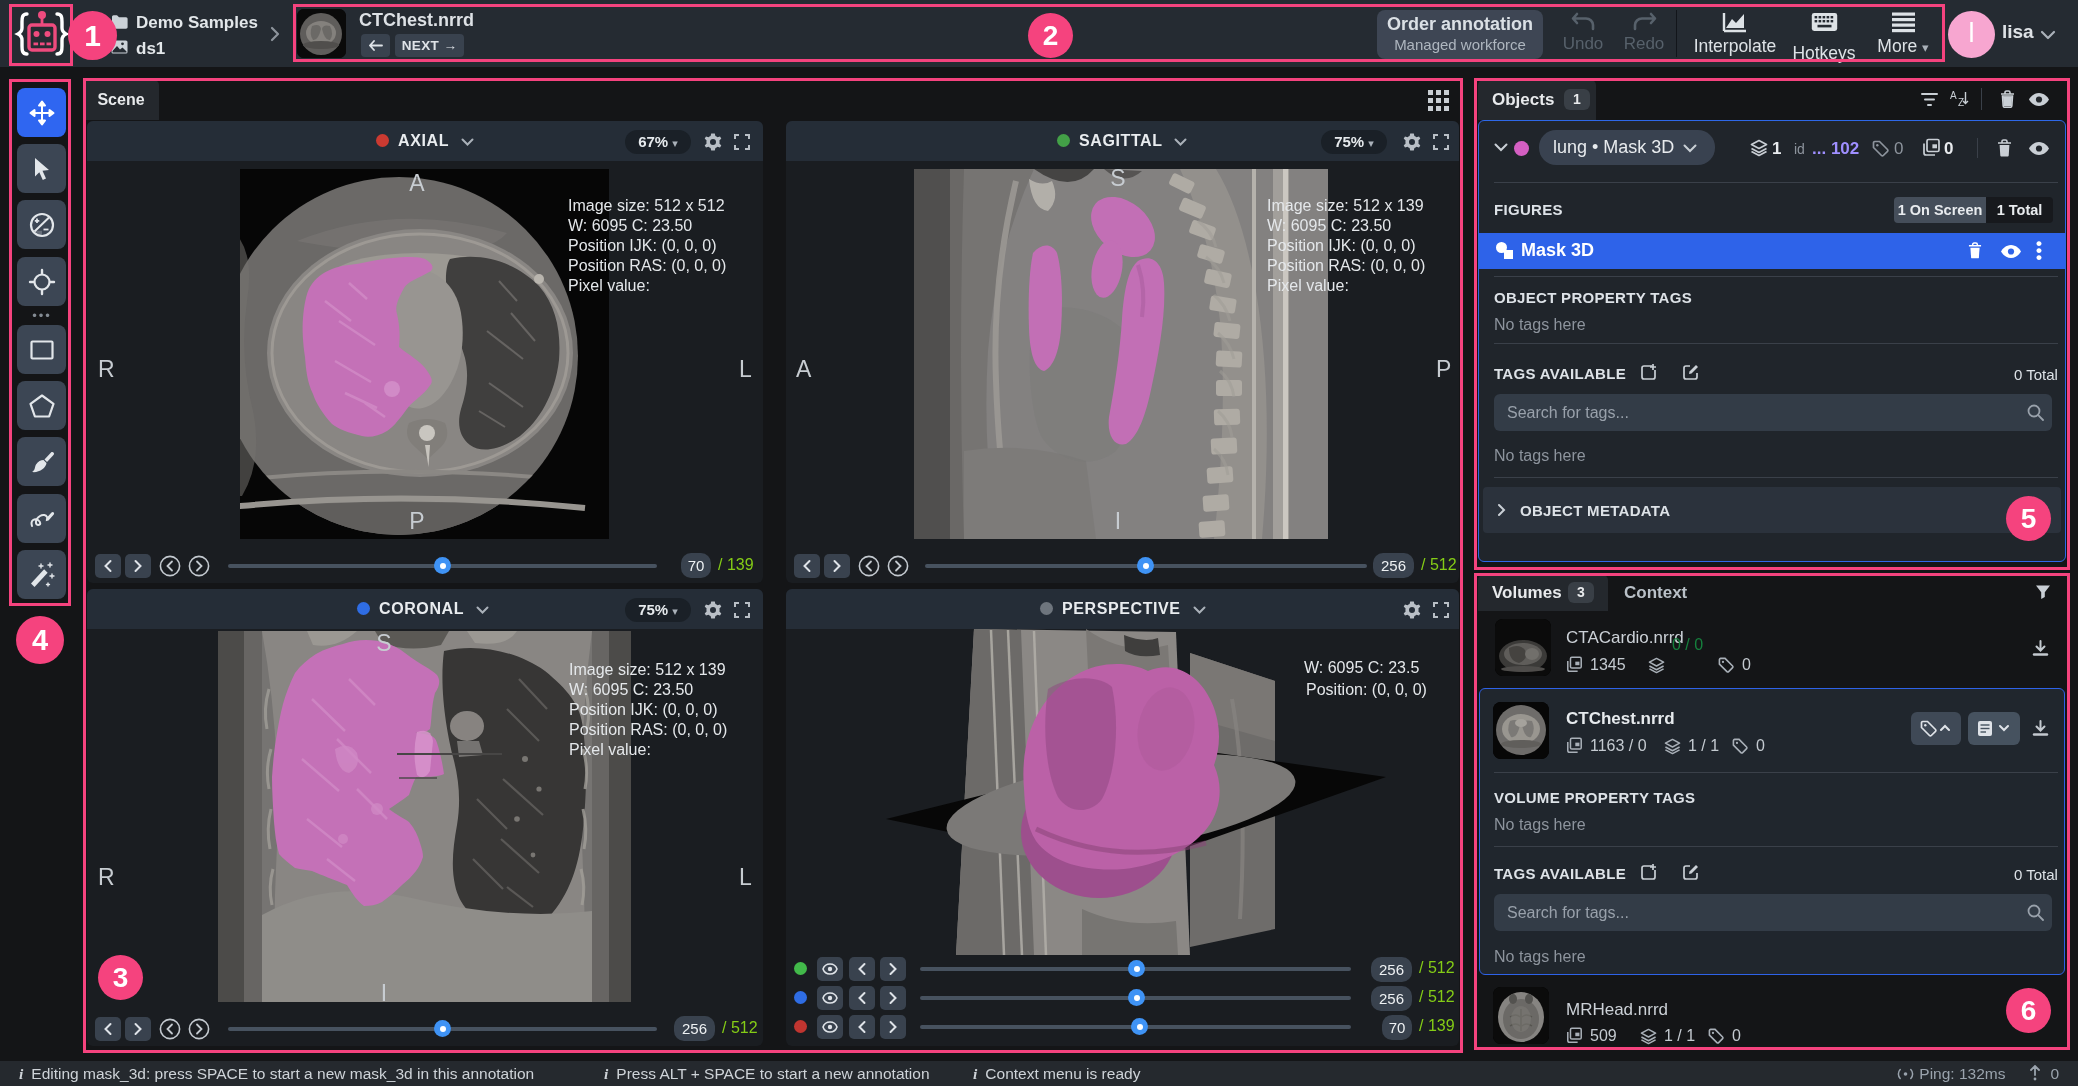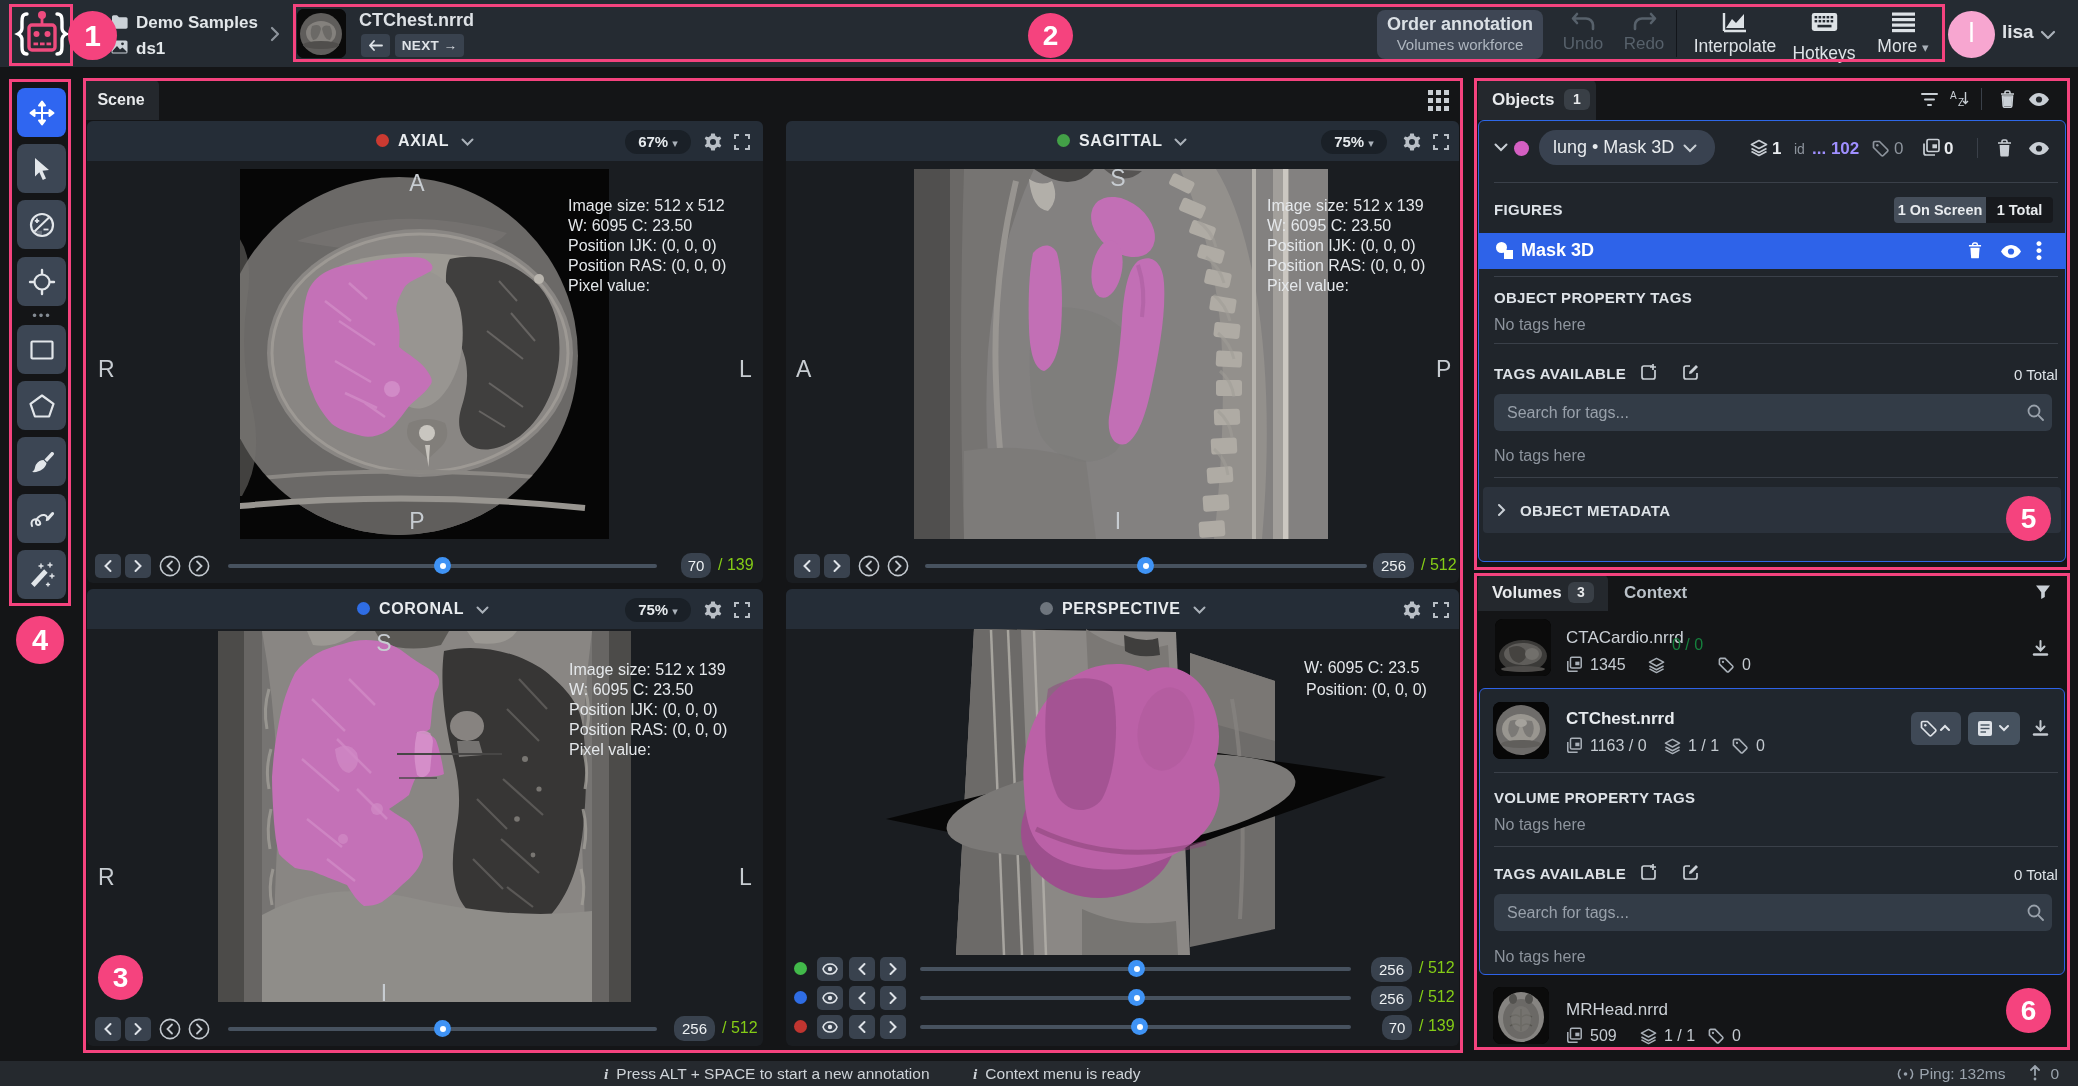--- a/index.html
+++ b/index.html
@@ -77,21 +77,21 @@
   <div class="abs" style="left:359px;top:10px;font-size:18px;font-weight:bold;color:#dde1e5;">CTChest.nrrd</div>
   <div class="navbtn" style="left:361px;top:34px;width:29px;height:23px;line-height:23px;">
       <svg style="margin:6px auto;" width="14" height="11" viewBox="0 0 14 11">
         <path d="M5 1 L1 5.5 L5 10 M1 5.5 L13 5.5" stroke="#dfe3e8" stroke-width="1.8" fill="none" stroke-linecap="round"></path>
       </svg>
     </div>
   <div class="navbtn" style="left:395px;top:34px;width:69px;height:23px;line-height:23px;font-size:13.5px;font-weight:bold;letter-spacing:.4px;">NEXT <span style="font-weight:normal;">→</span></div>
 
   <div class="abs" style="left:1377px;top:10px;width:166px;height:49px;background:#3e4654;border-radius:8px;text-align:center;">
     <div style="font-size:18px;font-weight:bold;color:#dbe0e5;margin-top:4px;">Order annotation</div>
-    <div style="font-size:15px;color:#aeb6bf;margin-top:1px;">Volumes workforce</div>
+    <div style="font-size:15px;color:#aeb6bf;margin-top:1px;">Managed workforce</div>
   </div>
 
   <div class="abs" style="left:1558px;top:12px;width:50px;text-align:center;">
     <svg style="margin:0 auto;" width="25" height="19" viewBox="0 0 25 19">
         <path d="M6 2 L2 6.5 L6 11 M2 6.5 L15 6.5 C19 6.5 22 9.5 22 13 L22 17" stroke="#57616b" stroke-width="2.6" fill="none" stroke-linecap="round" stroke-linejoin="round"></path>
       </svg>
     <div style="font-size:17px;color:#57616b;margin-top:3px;">Undo</div>
   </div>
   <div class="abs" style="left:1619px;top:12px;width:50px;text-align:center;">
     <svg style="margin:0 auto;" width="25" height="19" viewBox="0 0 25 19">
@@ -990,20 +990,21 @@
       </g>
     </svg>
   <div class="abs" style="left:1664px;top:1027px;color:#c4cad0;font-size:16px;">1 / 1</div>
   <svg class="abs" style="left:1708px;top:1028px;" width="16" height="16" viewBox="0 0 17 17">
       <path d="M1.5 2.8 C1.5 2.1 2.1 1.5 2.8 1.5 L7.5 1.5 L15.5 9.5 C16 10 16 10.8 15.5 11.3 L11.3 15.5 C10.8 16 10 16 9.5 15.5 L1.5 7.5 Z" stroke="#a9b0b8" stroke-width="1.7" fill="none"></path>
       <circle cx="5.3" cy="5.3" r="1.2" fill="#a9b0b8"></circle>
     </svg>
   <div class="abs" style="left:1732px;top:1027px;color:#c4cad0;font-size:16px;">0</div>
 </div>
 <div id="statusbar">
+  <span style="position:absolute;left:19px;top:4px;"><i style="font-family:'Liberation Serif',serif;font-weight:bold;margin-right:8px;">i</i>Editing mask_3d: press SPACE to start a new mask_3d in this annotation</span>
   <span style="position:absolute;left:604px;top:4px;"><i style="font-family:'Liberation Serif',serif;font-weight:bold;margin-right:8px;">i</i>Press ALT + SPACE to start a new annotation</span>
   <span style="position:absolute;left:973px;top:4px;"><i style="font-family:'Liberation Serif',serif;font-weight:bold;margin-right:8px;">i</i>Context menu is ready</span>
   <span style="position:absolute;left:1896px;top:4px;color:#9aa3ad;">
     <svg style="display:inline-block;vertical-align:-3px;" width="19" height="16" viewBox="0 0 19 16">
         <g stroke="#9aa3ad" fill="none" stroke-width="1.5" stroke-linecap="round">
           <path d="M4.2 3.5 A6.5 6.5 0 0 0 4.2 12.5"></path>
           <path d="M14.8 3.5 A6.5 6.5 0 0 1 14.8 12.5"></path>
         </g>
         <circle cx="9.5" cy="8" r="1.8" fill="#9aa3ad"></circle>
       </svg>

